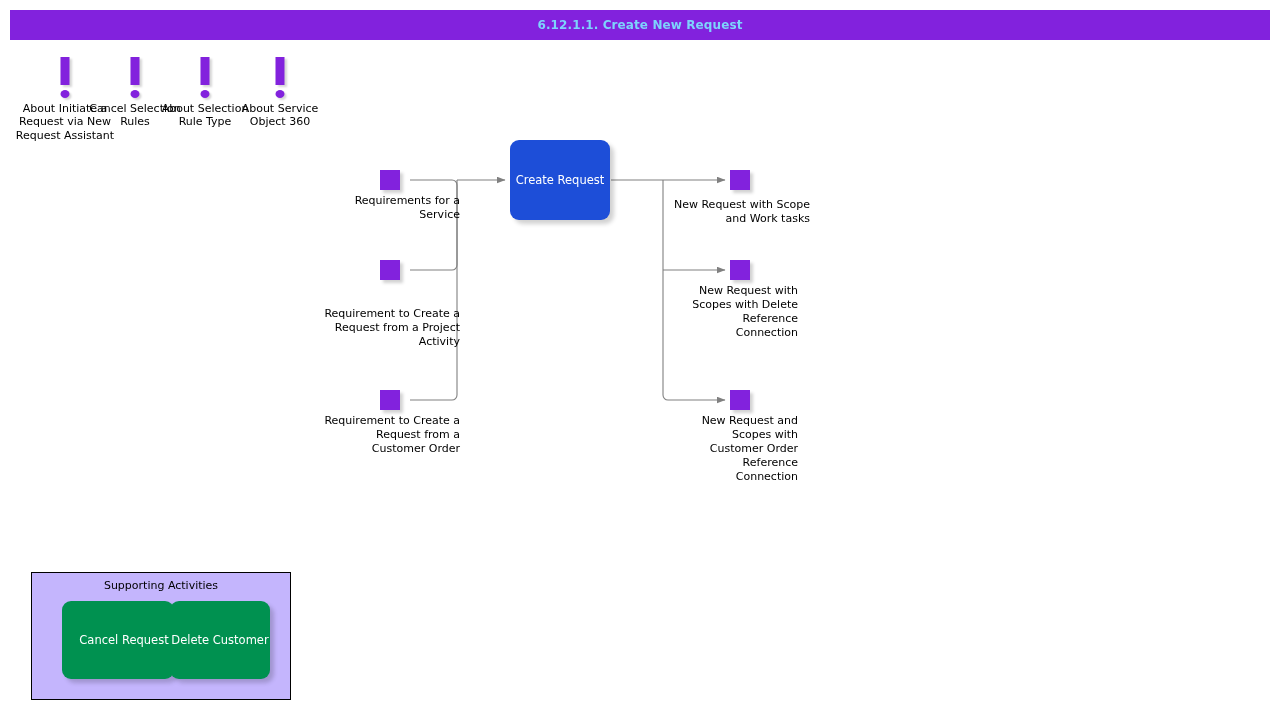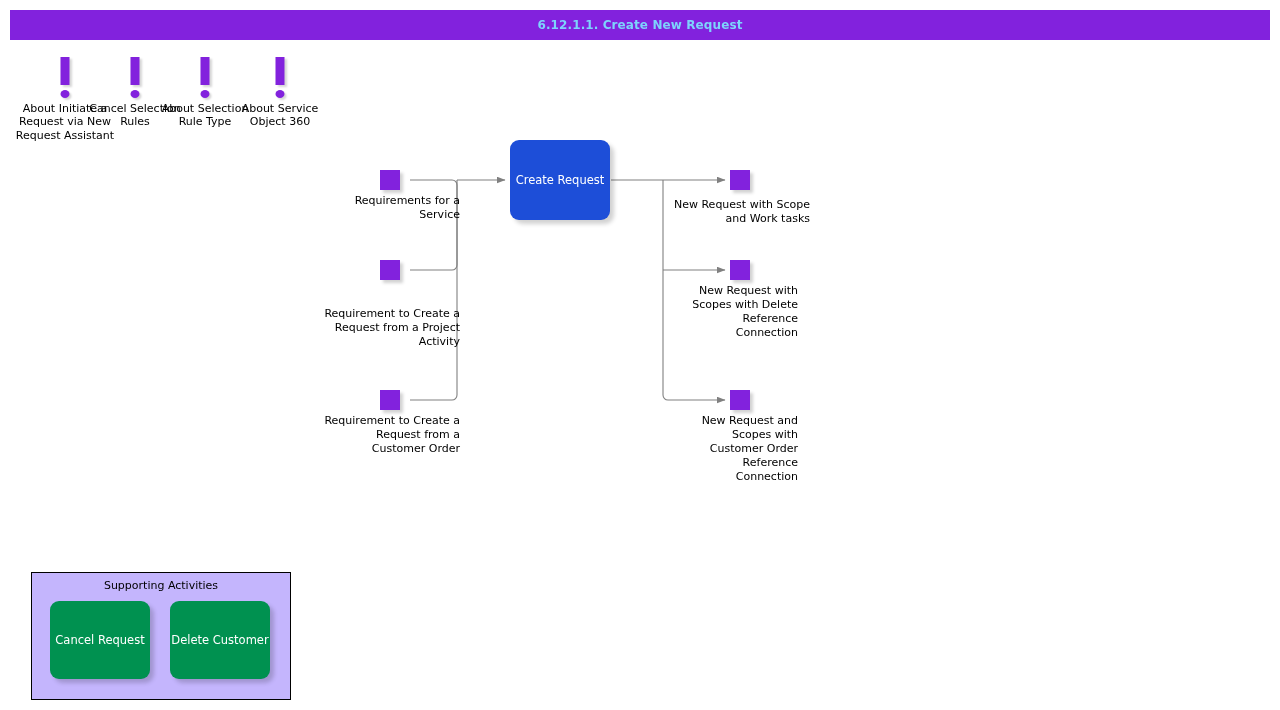--- a/index.html
+++ b/index.html
@@ -225,19 +225,19 @@
 <div class="node-label" style="left:670px; top:198px; width:140px;">New Request with Scope and Work tasks</div>
 
 <div class="node-sq" style="left:730px; top:260px;"></div>
 <div class="node-label" style="left:682px; top:284px; width:116px;">New Request with Scopes with Delete Reference Connection</div>
 
 <div class="node-sq" style="left:730px; top:390px;"></div>
 <div class="node-label" style="left:682px; top:414px; width:116px;">New Request and Scopes with Customer Order Reference Connection</div>
 
 <div class="support-panel">
   <div class="support-title">Supporting Activities</div>
-  <div class="support-btn" style="left:18px; top:28px;">
+  <div class="support-btn" style="left:30px; top:28px;padding-left:12px;">
     <span>Cancel Request</span>
   </div>
   <div class="support-btn" style="left:138px; top:28px;">
     <span>Delete Customer</span>
   </div>
 </div>
 
 </body></html>

